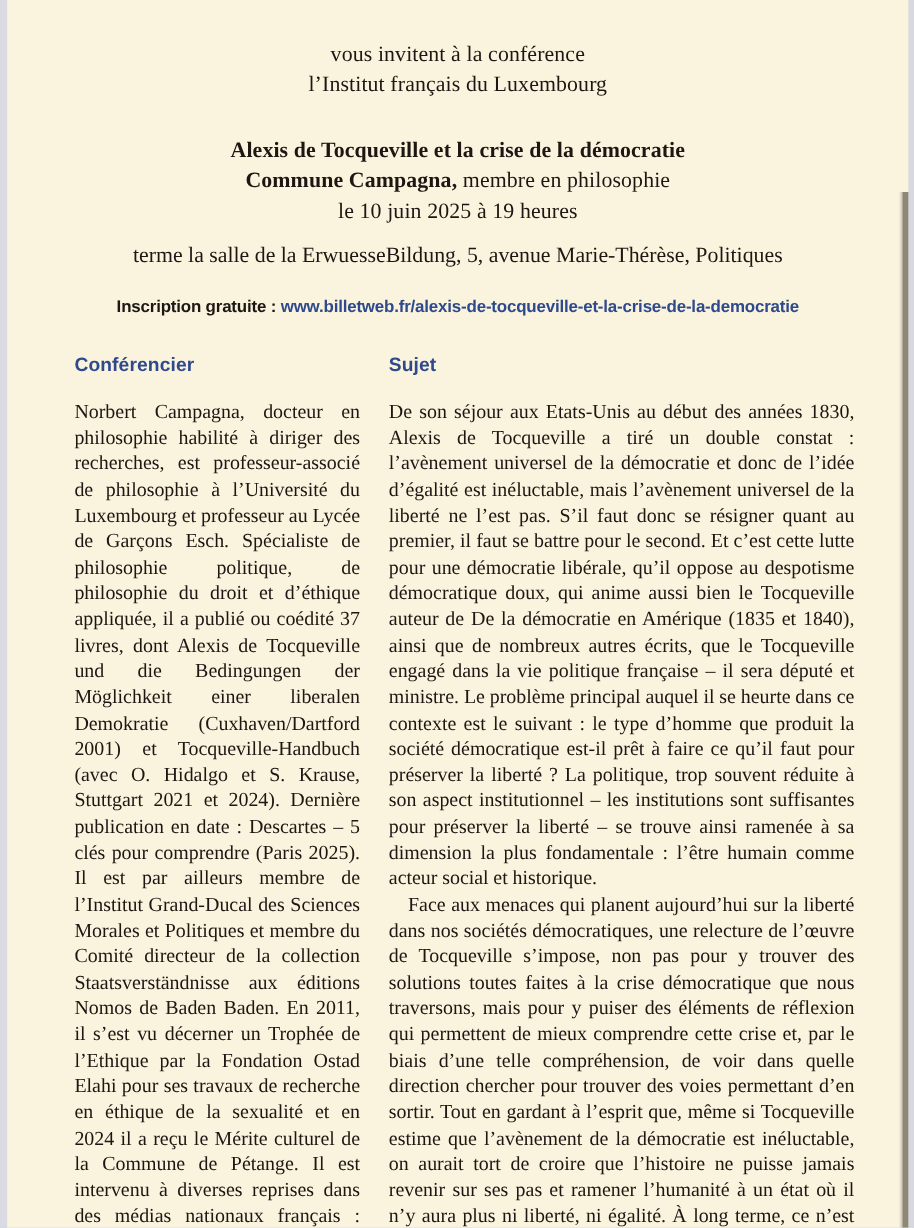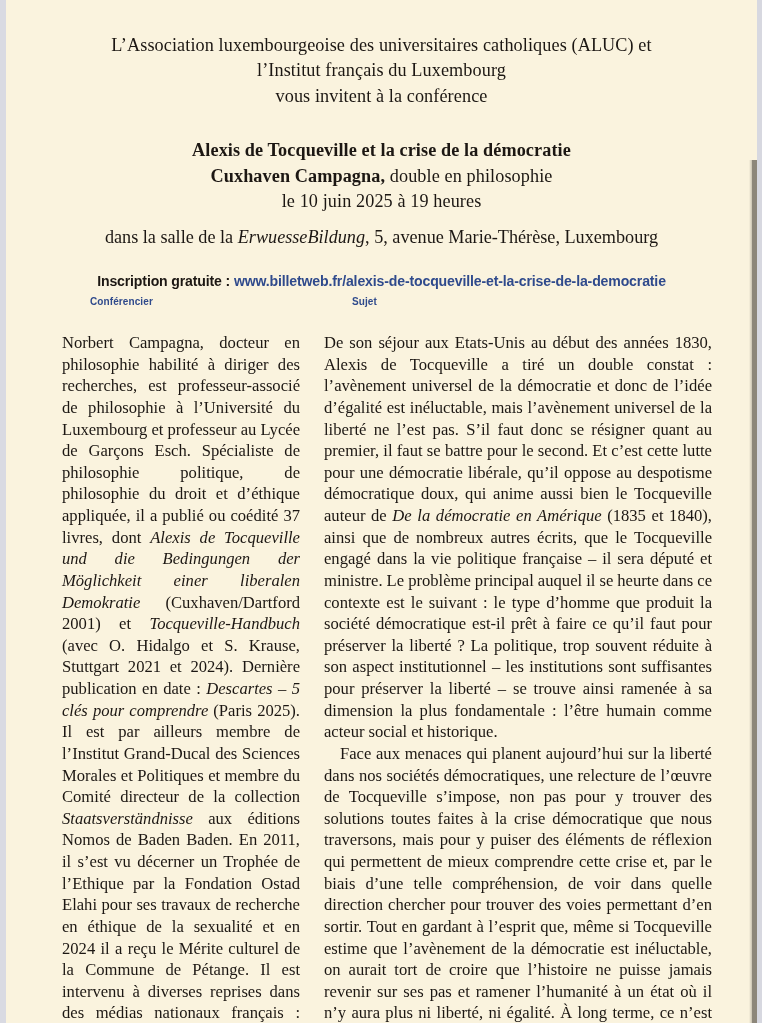--- a/index.html
+++ b/index.html
@@ -62,21 +62,21 @@
   }
   .header .line.bold {
     font-weight: bold;
     margin-top: 29px;
   }
   .header .venue {
     font-size: 18.2px;
     line-height: 25.4px;
     margin-top: 11px;
   }
-  .header .venue .it { font-style: italic; }
+  .header .venue .it { }
 
   .inscription {
     margin-top: 22px;
     text-align: center;
     font-family: "Liberation Sans", sans-serif;
     font-size: 14.1px;
     font-weight: bold;
     color: #1c1713;
     letter-spacing: -0.15px;
   }
@@ -95,24 +95,23 @@
   }
   .col-heads {
     position: relative;
     height: 36px;
   }
   .col-head {
     position: absolute;
     top: 0;
     font-family: "Liberation Sans", sans-serif;
     font-weight: bold;
-    font-size: 10px;
+    font-size: 16px;
     color: #2f4a8c;
     letter-spacing: .1px;
-    margin-left: 28px;
   }
   .col-head.left  { left: 6px; }
   .col-head.right { left: 268px; }
 
   .col-body {
     position: relative;
   }
   .col {
     position: absolute;
     top: 0;
@@ -121,45 +120,44 @@
     text-align: justify;
     text-align-last: left;
     color: #1c1713;
     hyphens: manual;
     word-spacing: -0.2px;
   }
   .col.left  { left: 6px;   width: 238px; }
   .col.right { left: 268px; width: 388px; }
   .col p { margin: 0; }
   .col p.indent { text-indent: 16px; }
-  .col .it { font-style: italic; }
+  .col .it { }
 </style>
 </head>
 <body>
 
 <div id="left-edge"></div>
 
 <div id="page">
 
   <div id="page-shadow"></div>
   <div id="page-shadow-soft"></div>
 
   <div class="header">
-    <div class="line">L’Association luxembourgeoise des universitaires catholiques (ALUC) et</div>
+    <div class="line">vous invitent à la conférence</div>
     <div class="line">l’Institut français du Luxembourg</div>
-    <div class="line">vous invitent à la conférence</div>
     <div class="line bold">Alexis de Tocqueville et la crise de la démocratie</div>
     <div class="line">
-      <span class="bold" style="font-weight:bold">Cuxhaven Campagna,</span><span> double en philosophie</span>
+      <span class="bold" style="font-weight:bold">Commune Campagna,</span><span> membre en philosophie</span>
     </div>
     <div class="line">
       <span>le </span><span style="font-weight:normal">10 juin 2025 à 19 heures</span>
     </div>
     <div class="venue">
-      <span>dans la salle de la </span><span class="it">ErwuesseBildung</span><span>, 5, avenue Marie-Thérèse, Luxembourg</span>
+      <span>terme la salle de la </span><span class="it">ErwuesseBildung</span><span>, 5, avenue Marie-Thérèse, Politiques</span>
     </div>
   </div>
 
   <div class="inscription">
     <span>Inscription gratuite : </span><a class="url" href="#">www.billetweb.fr/alexis-de-tocqueville-et-la-crise-de-la-democratie</a>
   </div>
 
   <div class="columns">
     <div class="col-heads">
       <div class="col-head left">Conférencier</div>

